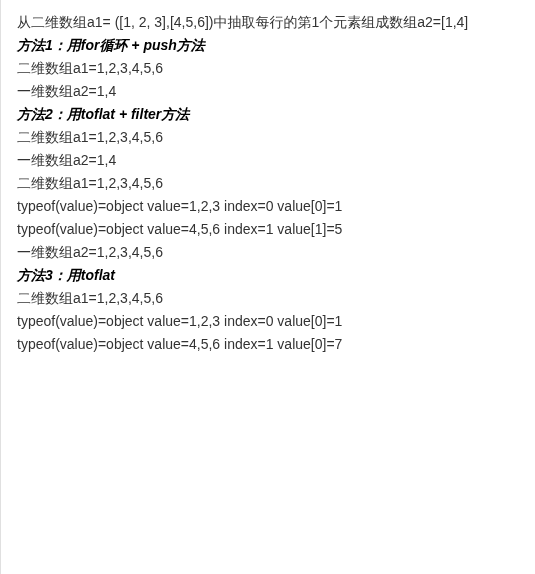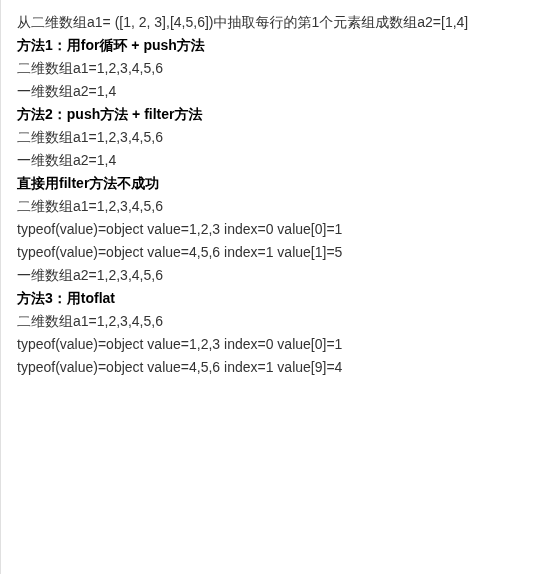--- a/index.html
+++ b/index.html
@@ -14,36 +14,36 @@
     border-left: 1px solid #e0e0e0;
     position: relative;
     min-height: 574px;
   }
   .line {
     margin: 2px 0;
   }
   .bold {
     font-weight: bold;
     color: #000;
+    font-style: italic;
   }
 </style>
 </head>
 <body>
 
 <div>
   <div class="line">从二维数组a1= ([1, 2, 3],[4,5,6])中抽取每行的第1个元素组成数组a2=[1,4]</div>
   <div class="line bold">方法1：用for循环 + push方法</div>
   <div class="line">二维数组a1=1,2,3,4,5,6</div>
   <div class="line">一维数组a2=1,4</div>
-  <div class="line bold">方法2：push方法 + filter方法</div>
+  <div class="line bold">方法2：用toflat + filter方法</div>
   <div class="line">二维数组a1=1,2,3,4,5,6</div>
   <div class="line">一维数组a2=1,4</div>
-  <div class="line bold">直接用filter方法不成功</div>
   <div class="line">二维数组a1=1,2,3,4,5,6</div>
   <div class="line">typeof(value)=object value=1,2,3 index=0 value[0]=1</div>
   <div class="line">typeof(value)=object value=4,5,6 index=1 value[1]=5</div>
   <div class="line">一维数组a2=1,2,3,4,5,6</div>
   <div class="line bold">方法3：用toflat</div>
   <div class="line">二维数组a1=1,2,3,4,5,6</div>
   <div class="line">typeof(value)=object value=1,2,3 index=0 value[0]=1</div>
-  <div class="line">typeof(value)=object value=4,5,6 index=1 value[9]=4</div>
+  <div class="line">typeof(value)=object value=4,5,6 index=1 value[0]=7</div>
 
 </div>
 
 </body></html>

